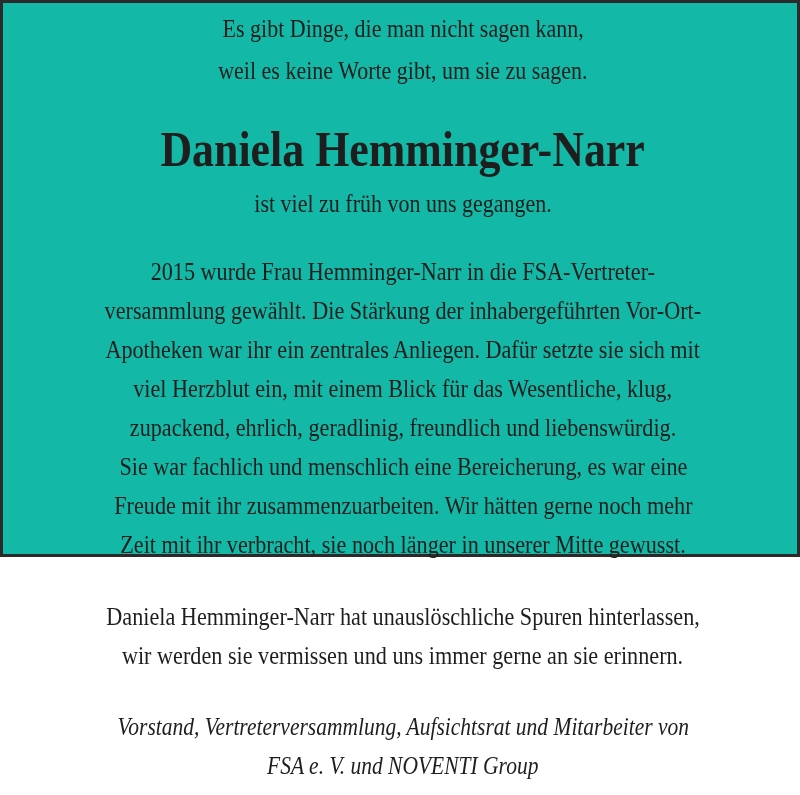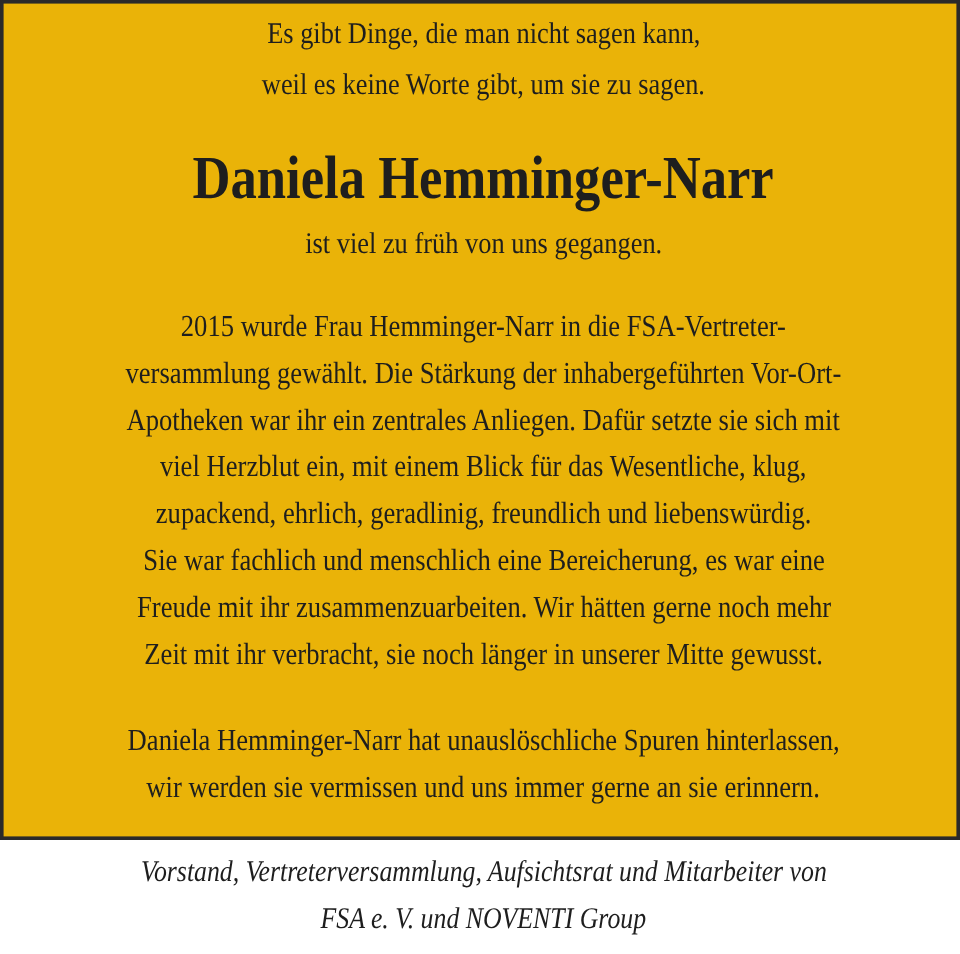--- a/index.html
+++ b/index.html
@@ -1,22 +1,22 @@
 <!DOCTYPE html>
 <html><head>
 <meta charset="utf-8">
 <style>
   html, body { margin: 0; padding: 0; background: #ffffff; }
   body { width: 800px; height: 795px; overflow: hidden; }
   .frame {
     position: absolute; left: 0; top: 0;
-    width: 800px; height: 700px;
+    width: 800px; height: 557px;
     box-sizing: border-box;
     border: 3px solid #2a2a2a;
-    background: #eab308;
+    background: #14b8a6;
   }
   .line {
     position: absolute; left: 0; width: 800px;
     text-align: center;
     font-family: "Liberation Serif", "DejaVu Serif", serif;
     color: #1e1e1e;
     white-space: nowrap;
   }
   .line span { display: inline-block; transform-origin: center; }
   .motto { font-size: 25px; }

